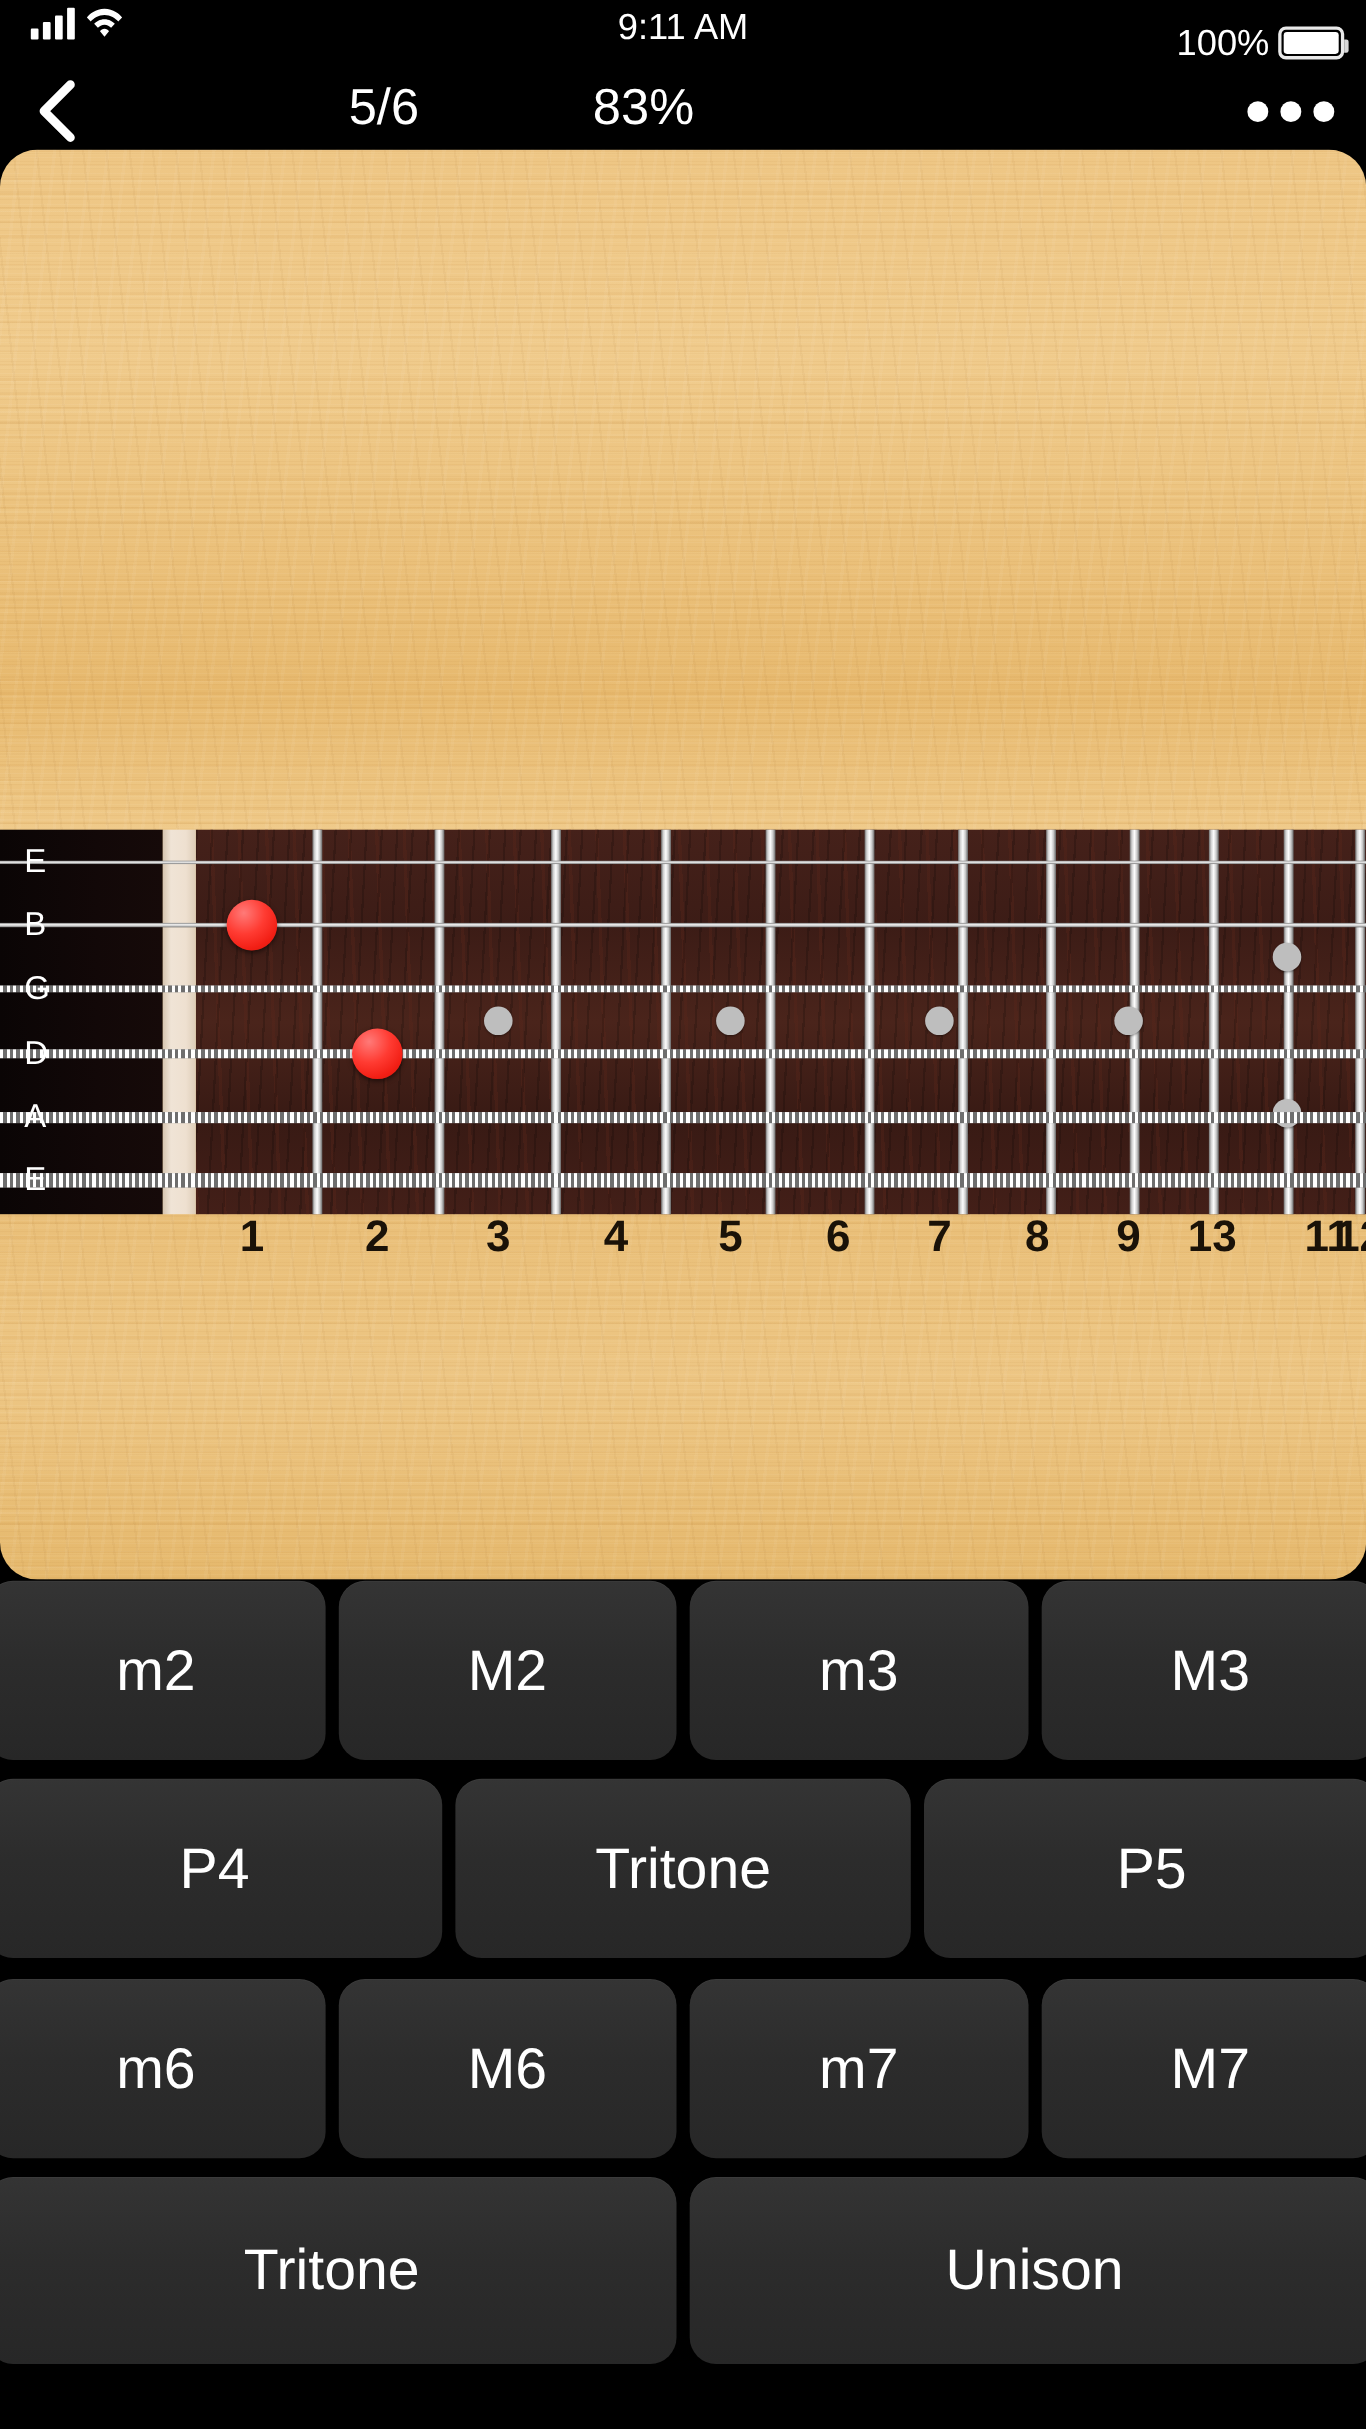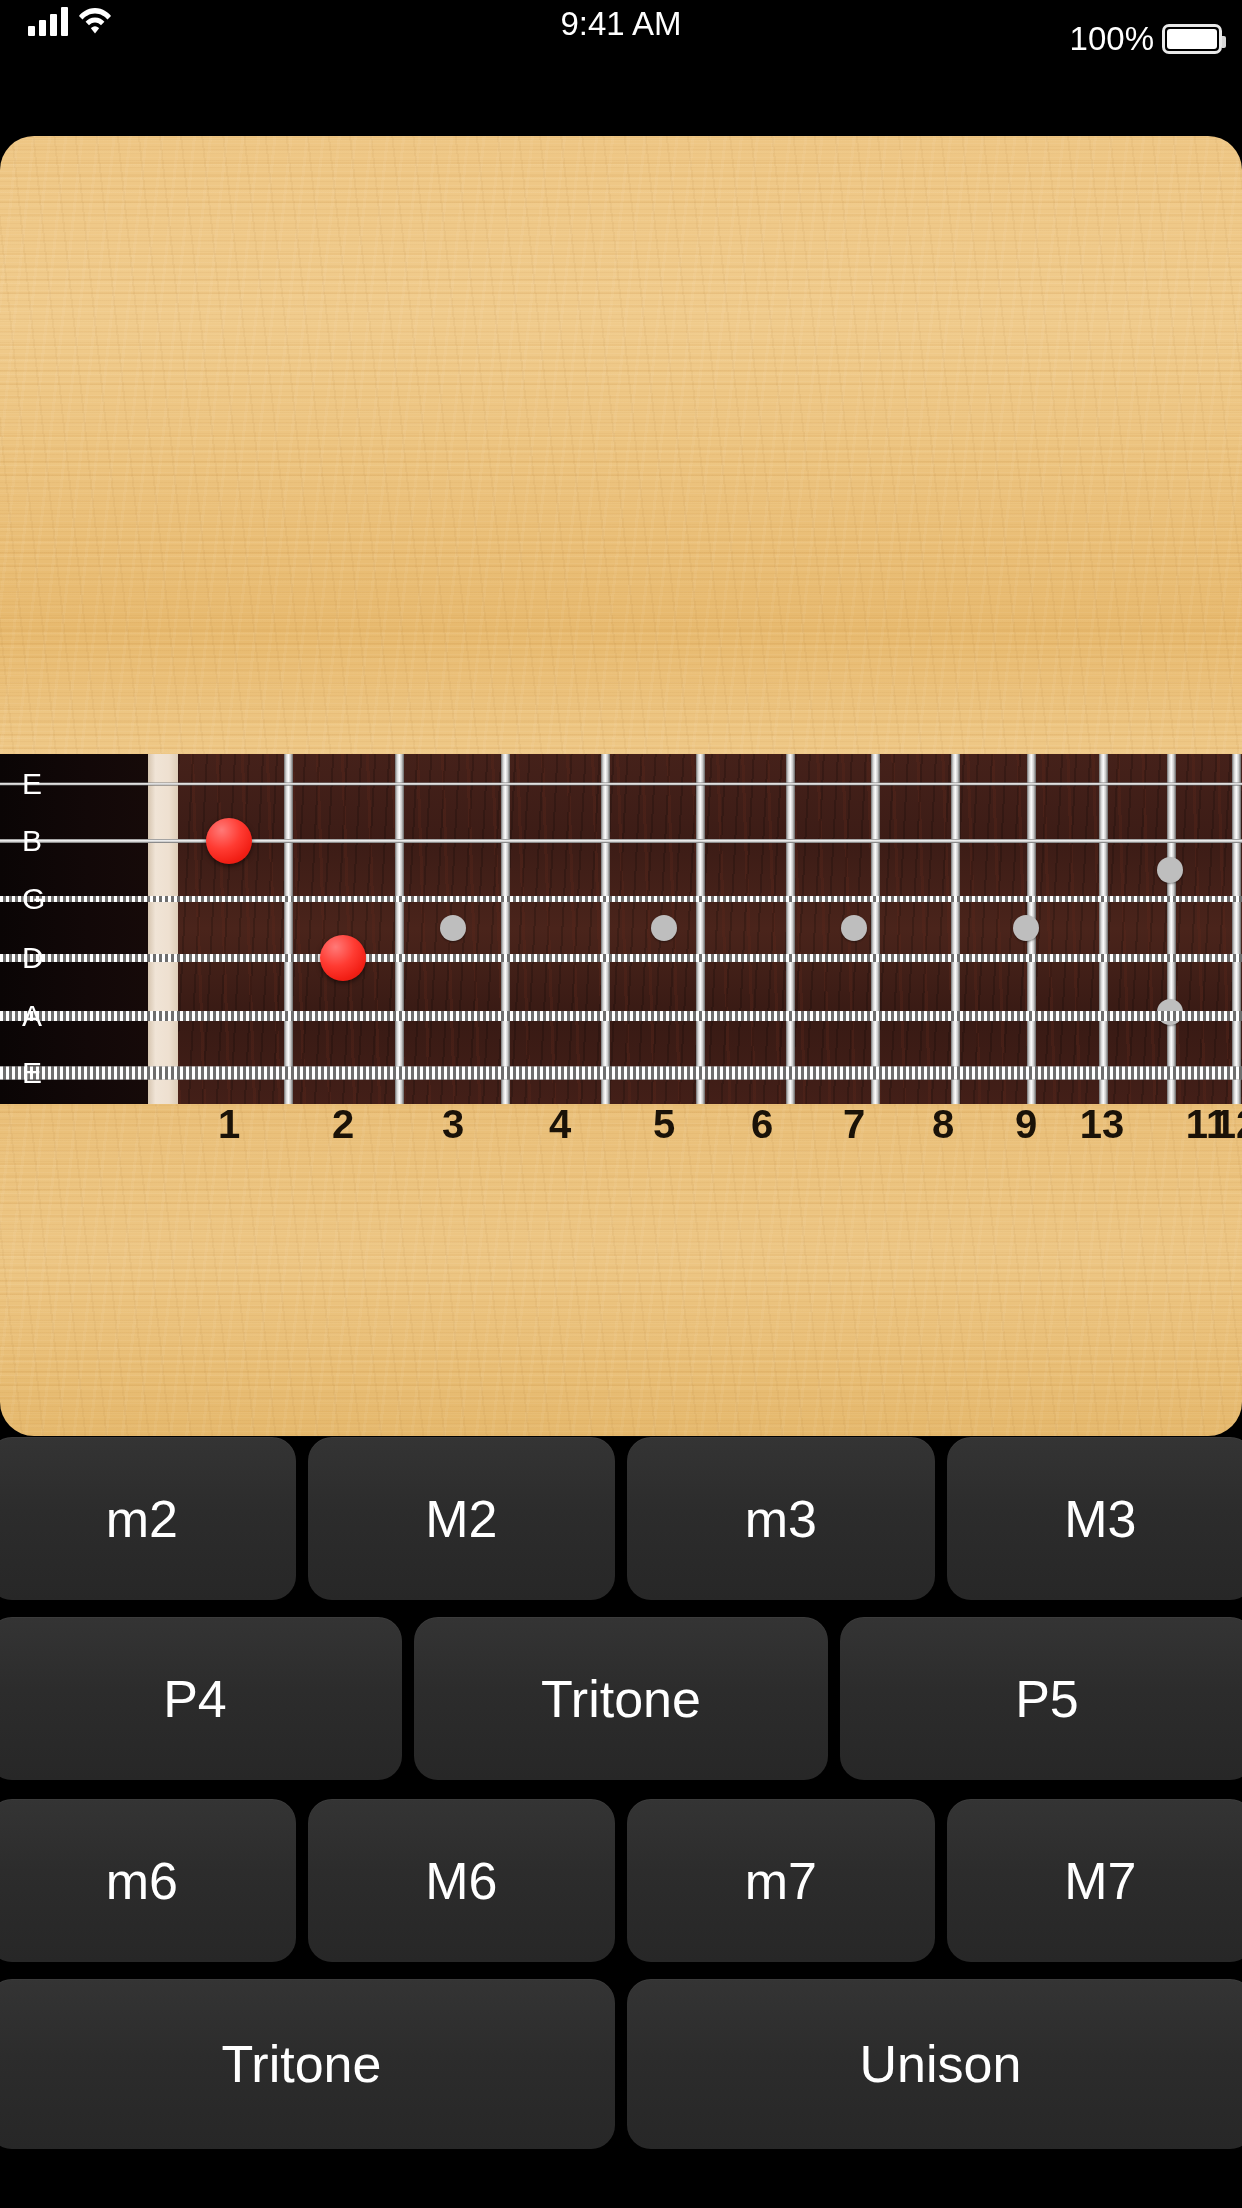--- a/index.html
+++ b/index.html
@@ -201,30 +201,46 @@
       </span>
       <span class="wifi">
         <svg width="34" height="30" viewBox="0 0 34 30">
           <path d="M17 2 C9 2 3 7 1 10 L4.5 13.6 C7 10.6 11.6 7.6 17 7.6 C22.4 7.6 27 10.6 29.5 13.6 L33 10 C31 7 25 2 17 2 Z" fill="#fff"></path>
           <path d="M17 11.5 C12.8 11.5 9.4 13.6 7.6 15.7 L11 19.2 C12.4 17.7 14.5 16.4 17 16.4 C19.5 16.4 21.6 17.7 23 19.2 L26.4 15.7 C24.6 13.6 21.2 11.5 17 11.5 Z" fill="#fff"></path>
           <path d="M17 20.2 C15.2 20.2 13.8 21.2 12.9 22.3 L17 27.5 L21.1 22.3 C20.2 21.2 18.8 20.2 17 20.2 Z" fill="#fff"></path>
         </svg>
       </span>
     </div>
 
-    <div class="sb-time">9:41 AM</div>
+    <div class="sb-time">9:11 AM</div>
 
     <div class="sb-right">
       <span class="sb-batt-pct">100%</span>
       <span class="batt">
           <span class="batt-fill"></span>
         </span>
     </div>
   </div>
 
+  <div class="navbar">
+    <div class="nav-back">
+      <span>
+        <svg width="44" height="60" viewBox="0 0 44 60">
+          <polyline points="34,6 10,30 34,54" fill="none" stroke="#fff" stroke-width="8" stroke-linecap="round" stroke-linejoin="round"></polyline>
+        </svg>
+      </span>
+    </div>
+    <div class="nav-progress">5/6</div>
+    <div class="nav-score">83%</div>
+    <div class="nav-more">
+      <span></span>
+      <span></span>
+      <span></span>
+    </div>
+  </div>
 
   <div class="guitar">
     <div class="guitar-grain"></div>
 
     <div class="fretboard" id="fretboard">
       <div class="fb-openarea"></div>
       <div class="fb-wood"></div>
       <div class="fb-nut" id="nut" style="left: 148px; width: 30px;"></div>
       <div id="fret-wire-layer">
           <div class="fret-wire" style="left: 284px;"></div>

